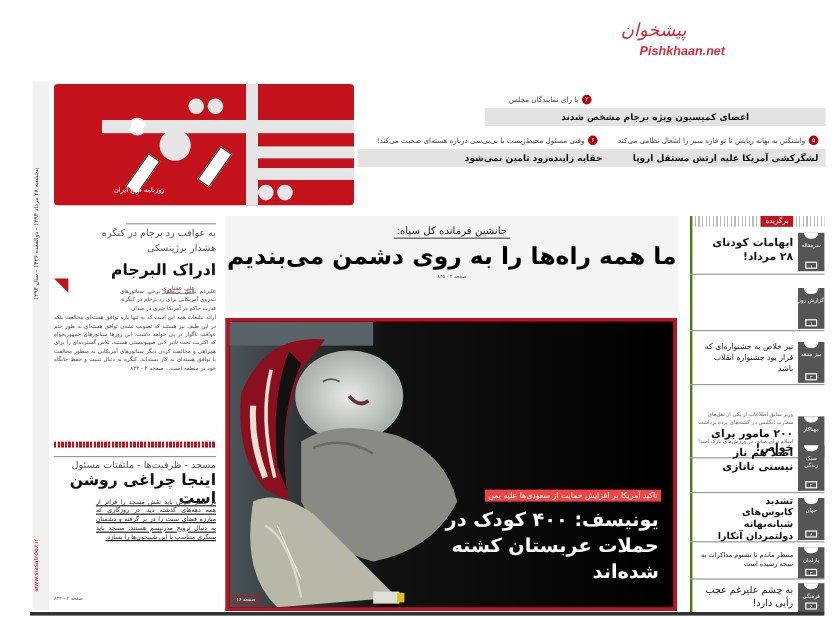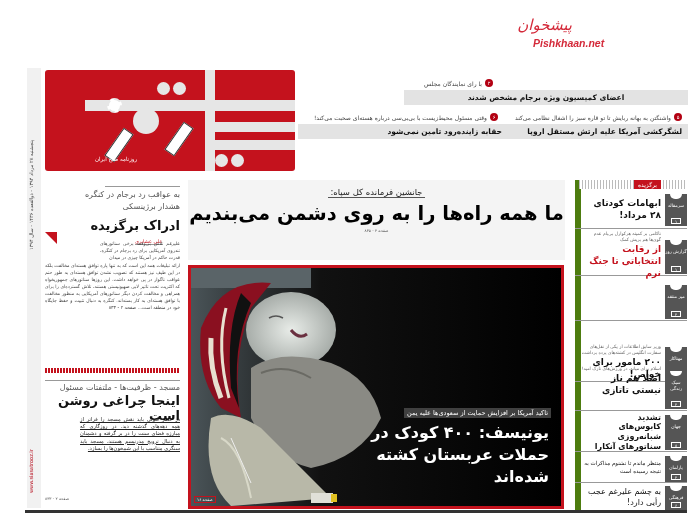--- a/index.html
+++ b/index.html
@@ -53,42 +53,42 @@
 
   
   .lead { position: absolute; left: 188px; top: 180px; width: 377px; height: 80px; background: #f4f4f4; direction: rtl; text-align: center; }
   .lead .kicker { display: inline-block; margin-top: 2px; font-size: 8.5px; color: #222; border-bottom: 1px solid #555; padding: 0 2px; }
   .lead .headline { font-size: 19.5px; font-weight: bold; color: #000; margin-top: 3px; letter-spacing: -0.3px; }
   .lead .ref { font-size: 4px; color: #555; margin-top: 3px; }
 
   
   .photo { position: absolute; left: 188px; top: 265px; width: 376px; height: 244px; background: #000; border: 3px solid #c4121d; overflow: hidden; }
   .photo .svgwrap { position: absolute; left: 0; top: 0; width: 370px; height: 238px; }
-  .photo .red-kicker { position: absolute; right: 10px; top: 140px; background: #404040; color: #fff; font-size: 6.5px; padding: 1px 3px; direction: rtl; white-space: nowrap; }
+  .photo .red-kicker { position: absolute; right: 10px; top: 140px; background: #ef4444; color: #fff; font-size: 6.5px; padding: 1px 3px; direction: rtl; white-space: nowrap; }
   .photo .caption { position: absolute; right: 12px; top: 154px; color: #fff; font-weight: bold; font-size: 16px; line-height: 22px; direction: rtl; text-align: right; width: 180px; }
   .photo .pg { position: absolute; left: 3px; bottom: 3px; font-size: 4px; color: #fff; border: 1px solid #c4121d; padding: 0 2px; }
 
   
   .leftcol { position: absolute; left: 45px; top: 180px; width: 135px; height: 330px; direction: rtl; }
   .lc-kicker { font-size: 8px; color: #555; text-align: right; margin-top: 6px; line-height: 12px; }
   .lc-kicker .line { border-top: 1px solid #999; width: 75px; margin-left: auto; margin-bottom: 2px; }
   .lc-title { font-size: 13px; font-weight: bold; text-align: right; margin-top: 5px; }
   .lc-author { position: absolute; left: 90px; top: 58px; font-size: 5px; color: #c4121d; border-bottom: 1px solid #999; direction: rtl; }
   .lc-tri { position: absolute; left: 0px; top: 52px; width: 0; height: 0; border-left: 12px solid #c4121d; border-bottom: 12px solid transparent; transform: rotate(90deg); }
   .lc-body { font-size: 4.6px; line-height: 7px; color: #444; text-align: justify; }
   .lc-body.p1 { position: absolute; right: 0; top: 60px; width: 80px; }
   .lc-body.p2 { position: absolute; right: 0; top: 82px; width: 135px; }
   .lc-stripe { position: absolute; right: 0; top: 188px; width: 135px; height: 5px; background: repeating-linear-gradient(90deg, #c4121d 0 2px, #fff 2px 3px); }
   .lc-sec { position: absolute; right: 0; top: 200px; width: 135px; font-size: 8px; color: #555; border-top: 1px solid #999; padding-top: 2px; text-align: right; }
   .lc-title2 { position: absolute; right: 0; top: 213px; width: 135px; font-size: 13px; font-weight: bold; text-align: right; }
   .lc-body.p3 { position: absolute; right: 0; top: 236px; width: 100px; font-size: 5.2px; line-height: 7.2px; color: #222; text-decoration: underline; }
   .lc-pg { position: absolute; left: 0; top: 316px; font-size: 4px; color: #555; }
 
   
-  .sidebar { position: absolute; left: 575px; top: 180px; width: 112px; height: 330px; direction: rtl; border-left: 6px solid #4d7c0f; }
+  .sidebar { position: absolute; left: 575px; top: 180px; width: 112px; height: 330px; direction: rtl; border-left: 2px solid #4d7c0f; }
   .sb-head { position: absolute; right: 0; top: 0; width: 108px; height: 9px; background: repeating-linear-gradient(90deg, #bbb 0 1px, #fff 1px 3px); }
   .sb-head .label { position: absolute; right: 26px; top: 0; height: 9px; background: #c4121d; color: #fff; font-size: 6px; line-height: 9px; padding: 0 4px; }
   .sb-item { position: absolute; right: 0; width: 112px; border-bottom: 1px solid #999; }
   .sb-tile { position: absolute; right: 0; width: 22px; background: #555; color: #fff; text-align: center; }
   .sb-tile .collar { display: block; width: 12px; height: 5px; margin: 0 auto; background: #fff; border-radius: 0 0 6px 6px; }
   .sb-tile .lbl { display: block; font-size: 4.5px; line-height: 6px; margin-top: 4px; }
   .sb-tile .num { position: absolute; bottom: 2px; left: 6px; width: 10px; height: 6px; border: 1px solid #fff; font-size: 4px; line-height: 5px; }
   .sb-text { position: absolute; right: 26px; text-align: right; color: #111; }
   .sb-kicker { font-size: 4.5px; color: #666; line-height: 6px; }
   .sb-head1 { font-weight: bold; font-size: 9px; line-height: 12px; }
@@ -193,21 +193,21 @@
   <div class="caption">یونیسف: ۴۰۰ کودک در حملات عربستان کشته شده‌اند</div>
   <div class="pg">صفحه ۱۶</div>
 </div>
 
 <div class="leftcol">
   <div class="lc-kicker">
     <div class="line"></div>
     <div>به عواقب رد برجام در کنگره</div>
     <div>هشدار برژینسکی</div>
   </div>
-  <div class="lc-title">ادراک برگزیده</div>
+  <div class="lc-title">ادراک البرجام</div>
   <div class="lc-tri"></div>
   <div class="lc-author">علی عشایری</div>
   <div class="lc-body p1">علیرغم تلاش بی‌وقفه برخی سناتورهای تندروی آمریکایی برای رد برجام در کنگره، قدرت حاکم در آمریکا چیزی در میدان</div>
   <div class="lc-body p2">ارائه تبلیغات همه این است که به تنها پاره توافق هسته‌ای مخالفت بلکه در این طیف نیز هستند که تصویب نشدن توافق هسته‌ای به طور حتم عواقب ناگوار در پی خواهد داشت. این روزها سناتورهای جمهوریخواه که اکثریت تحت تاثیر لابی صهیونیستی هستند، تلاش گسترده‌ای را برای همراهی و مخالفت کردن دیگر سناتورهای آمریکایی به منظور مخالفت با توافق هسته‌ای به کار بسته‌اند. کنگره به دنبال تثبیت و حفظ جایگاه خود در منطقه است... صفحه ۲ - ۸۳۳</div>
   <div class="lc-stripe"></div>
   <div class="lc-sec">مسجد - ظرفیت‌ها - ملتفتات مسئول</div>
   <div class="lc-title2">اینجا چراغی روشن است</div>
   <div class="lc-body p3">در عصر کنونی باید نقش مسجد را فراتر از همه دهه‌های گذشته دید. در روزگاری که مبارزه فضای سنت را در بر گرفته و دشمنان به دنبال ترویج مدرنیسم هستند، مسجد باید سنگری متناسب با این شبیخون‌ها را بسازد.</div>
   <div class="lc-pg">صفحه ۲ - ۸۳۳</div>
 </div>
@@ -225,32 +225,29 @@
     </div>
     <div class="sb-text sb-head1" style="top:6px;width:80px;">ابهامات کودتای ۲۸ مرداد!</div>
   </div>
 
   <div class="sb-item" style="top:50px;height:46px;">
     <div class="sb-tile" style="top:10px;height:34px;">
       <span class="collar"></span>
       <span class="lbl">گزارش روز</span>
       <span class="num">۱</span>
     </div>
-    <div class="sb-text" style="top:1px;width:80px;">
-      <div class="sb-kicker">ناکامی بر کمیته هرکوارل بی‌بام عدم گوی‌ها هم بریش کمک</div>
-      <div class="sb-head1 sb-red">از رقابت انتخاباتی تا جنگ نرم</div>
-    </div>
   </div>
 
   <div class="sb-item" style="top:97px;height:44px;">
     <div class="sb-tile" style="top:8px;height:34px;">
       <span class="collar"></span>
       <span class="lbl">میز منتقد</span>
       <span class="num">۲</span>
     </div>
+    <div class="sb-text sb-small" style="top:8px;width:78px;">تیر خلاص به جشنواره‌ای که قرار بود جشنواره انقلاب باشد</div>
   </div>
 
   <div class="sb-item" style="top:138px;height:40px;margin-top:24px;">
     <div class="sb-tile" style="top:5px;height:34px;">
       <span class="collar"></span>
       <span class="lbl">مهتاکار</span>
       <span class="num">۲</span>
     </div>
     <div class="sb-text" style="top:2px;width:80px;">
       <div class="sb-kicker">وزیر سابق اطلاعات از یکی از نقل‌های سفارت انگلیس در کشته‌های پرده برداشت</div>
@@ -271,21 +268,21 @@
   </div>
 
   <div class="sb-item" style="top:232px;height:40px;">
     <div class="sb-tile" style="top:3px;height:35px;">
       <span class="collar"></span>
       <span class="lbl">جهان</span>
       <span class="num">۸</span>
     </div>
     <div class="sb-text" style="top:1px;width:80px;">
       <div class="sb-head1" style="font-size:8px;line-height:9px;">تشدید</div>
-      <div class="sb-head1" style="font-size:8px;line-height:10px;">کابوس‌های شبانه‌روزی سناتورهای آنکارا</div>
+      <div class="sb-head1" style="font-size:8px;line-height:10px;">کابوس‌های شبانه‌بهانه دولتمردان آنکارا</div>
     </div>
   </div>
 
   <div class="sb-item" style="top:273px;height:30px;">
     <div class="sb-tile" style="top:3px;height:26px;">
       <span class="collar"></span>
       <span class="lbl">پارلمان</span>
       <span class="num">۲</span>
     </div>
     <div class="sb-text sb-small" style="top:6px;width:78px;font-size:5.5px;line-height:8px;">منتظر ماندم تا نشنوم مذاکرات به نتیجه رسیده است</div>

